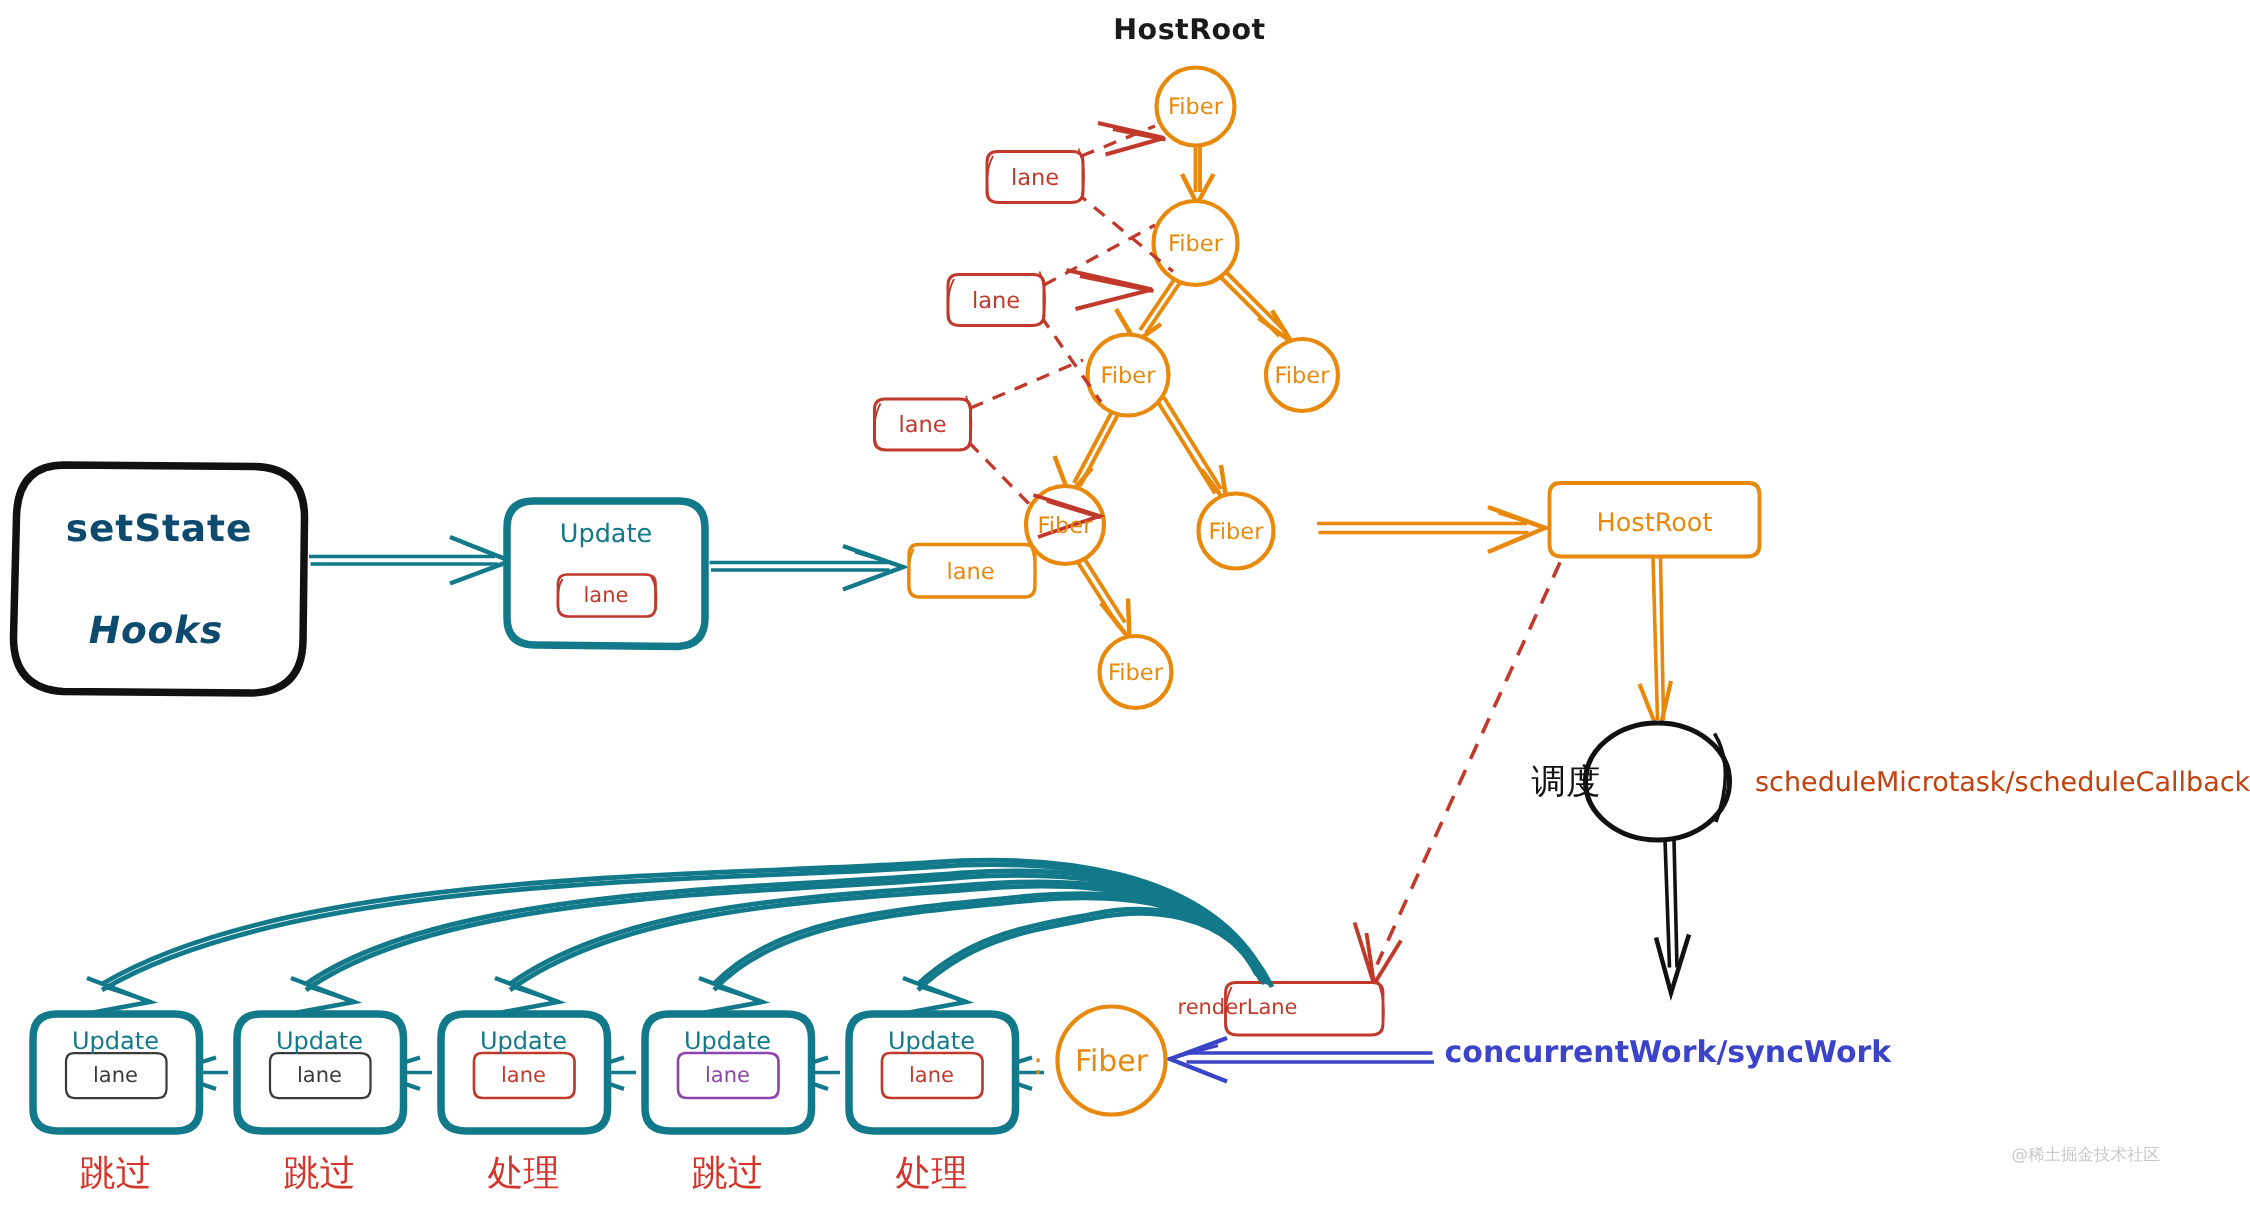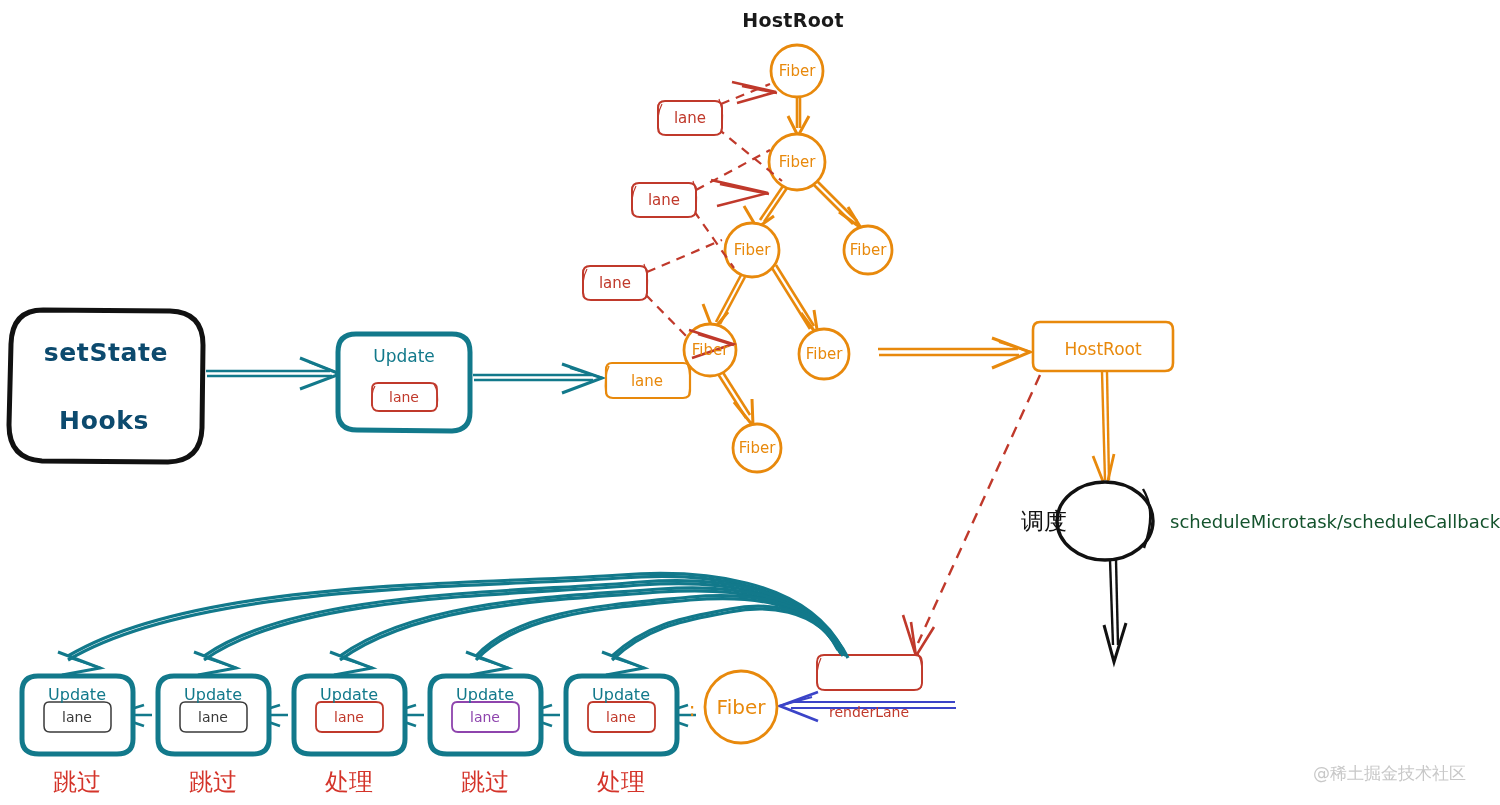--- a/index.html
+++ b/index.html
@@ -16,22 +16,22 @@
   .t-orange{font-family:"DejaVu Sans","Liberation Sans",sans-serif;font-size:15px;color:#e8890c;}
   .t-orange-big{font-family:"DejaVu Sans","Liberation Sans",sans-serif;font-size:20px;color:#e8890c;}
   .t-orange-host{font-family:"DejaVu Sans","Liberation Sans",sans-serif;font-size:17px;color:#e8890c;}
   .t-red{font-family:"DejaVu Sans","Liberation Sans",sans-serif;font-size:15px;color:#c0392b;}
   .t-red-sm{font-family:"DejaVu Sans","Liberation Sans",sans-serif;font-size:14px;color:#c0392b;}
   .t-lane-gray{font-family:"DejaVu Sans","Liberation Sans",sans-serif;font-size:14px;color:#3a3a3a;}
   .t-lane-purple{font-family:"DejaVu Sans","Liberation Sans",sans-serif;font-size:14px;color:#8e44ad;}
   .t-cn-red{font-family:"DejaVu Sans","Liberation Sans",sans-serif;font-size:24px;color:#d4342a;}
   .t-cn-black{font-family:"DejaVu Sans","Liberation Sans",sans-serif;font-size:23px;color:#111;}
   .t-blue{font-family:"DejaVu Sans","Liberation Sans",sans-serif;font-size:20px;color:#3b44c8;font-weight:600;}
-  .t-sched{font-family:"DejaVu Sans","Liberation Sans",sans-serif;font-size:18px;color:#14532d;}
-  .t-wm{font-family:"DejaVu Sans","Liberation Sans",sans-serif;font-size:17px;color:#c8c8c8;}
+  .t-sched{font-family:"DejaVu Sans","Liberation Sans",sans-serif;font-size:18px;color:#c2410c;}
+  .t-wm{font-family:"DejaVu Sans","Liberation Sans",sans-serif;font-size:11px;color:#c8c8c8;margin-left:28px;}
   .ctr{transform:translate(-50%,-50%);text-align:right;}
 </style>
 </head>
 <body>
 
 <div id="stage">
 
   <svg id="canvas" viewBox="0 0 1500 805">
     <defs>
       <marker id="ah-teal" markerWidth="14" markerHeight="14" refX="10" refY="5" orient="auto">
@@ -261,21 +261,21 @@
       <path d="M457,702 Q452,702 452,708 L452,726 Q452,732 458,732 L513,732 Q519,732 519,726 L519,708 Q519,702 512,702 Z" fill="#fff" stroke="#8e44ad" stroke-width="1.8"></path>
 
       <path d="M582,676 Q566,676 566,692 L566,739 Q566,754 583,754 L661,754 Q677,754 677,739 L677,692 Q677,676 660,676 Z" fill="#fff" stroke="#12798b" stroke-width="5" stroke-linejoin="round"></path>
       <path d="M593,702 Q588,702 588,708 L588,726 Q588,732 594,732 L649,732 Q655,732 655,726 L655,708 Q655,702 648,702 Z" fill="#fff" stroke="#c0392b" stroke-width="1.8"></path>
     </g>
   </svg>
 
   <div class="lbl t-hostroot-title ctr" style="left:793px;top:20px;">HostRoot</div>
 
   <div class="lbl t-black-big ctr" style="left:106px;top:352px;">setState</div>
-  <div class="lbl t-black-big ctr" style="left:104px;top:420px;">Hooks</div>
+  <div class="lbl t-black-big ctr" style="left:104px;top:420px;font-style:italic;">Hooks</div>
 
   <div class="lbl t-teal ctr" style="left:404px;top:356px;">Update</div>
   <div class="lbl t-red-sm ctr" style="left:404px;top:397px;">lane</div>
 
   <div class="lbl t-orange ctr" style="left:647px;top:381px;">lane</div>
 
   <div class="lbl t-orange ctr" style="left:797px;top:71px;">Fiber</div>
   <div class="lbl t-orange ctr" style="left:797px;top:162px;">Fiber</div>
   <div class="lbl t-orange ctr" style="left:752px;top:250px;">Fiber</div>
   <div class="lbl t-orange ctr" style="left:868px;top:250px;">Fiber</div>
@@ -285,22 +285,23 @@
 
   <div class="lbl t-red ctr" style="left:690px;top:118px;">lane</div>
   <div class="lbl t-red ctr" style="left:664px;top:200px;">lane</div>
   <div class="lbl t-red ctr" style="left:615px;top:283px;">lane</div>
 
   <div class="lbl t-orange-host ctr" style="left:1103px;top:349px;">HostRoot</div>
 
   <div class="lbl t-cn-black ctr" style="left:1044px;top:521px;">调度</div>
   <div class="lbl t-sched" style="left:1170px;top:511px;">scheduleMicrotask/scheduleCallback</div>
 
-  <div class="lbl t-red-sm ctr" style="left:869px;top:672px;margin-top:40px;">renderLane</div>
-
+  <div class="lbl t-red-sm ctr" style="left:825px;top:672px;">renderLane</div>
+
+  <div class="lbl t-blue" style="left:963px;top:689px;">concurrentWork/syncWork</div>
 
   <div class="lbl t-orange-big ctr" style="left:692px;top:709px;">:</div>
   <div class="lbl t-orange-big ctr" style="left:741px;top:707px;">Fiber</div>
 
   <div class="lbl t-teal-sm ctr" style="left:77px;top:694px;">Update</div>
   <div class="lbl t-lane-gray ctr" style="left:77px;top:717px;">lane</div>
   <div class="lbl t-cn-red ctr" style="left:77px;top:782px;">跳过</div>
 
   <div class="lbl t-teal-sm ctr" style="left:213px;top:694px;">Update</div>
   <div class="lbl t-lane-gray ctr" style="left:213px;top:717px;">lane</div>

